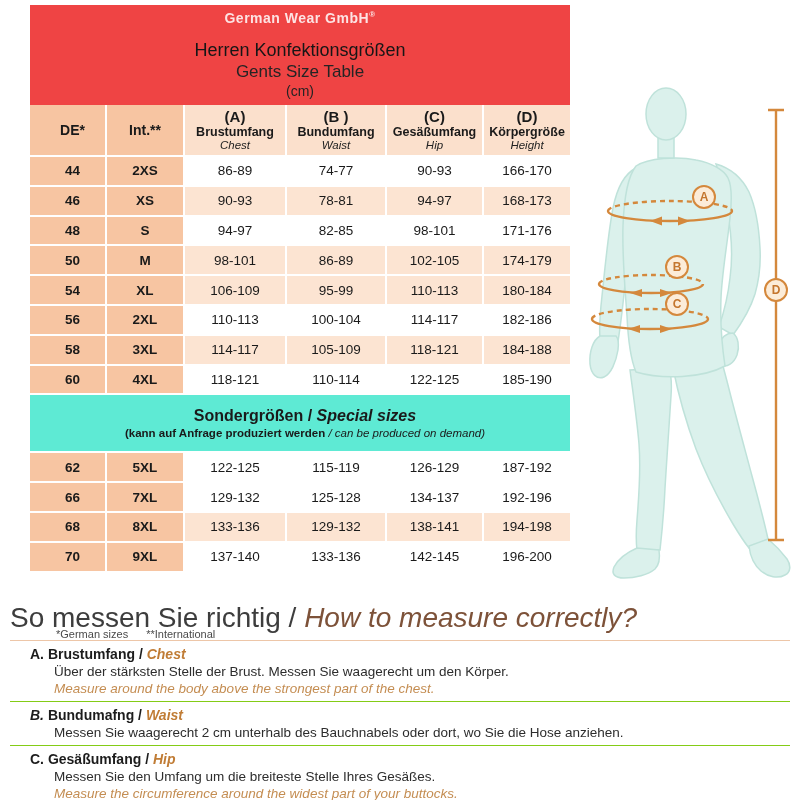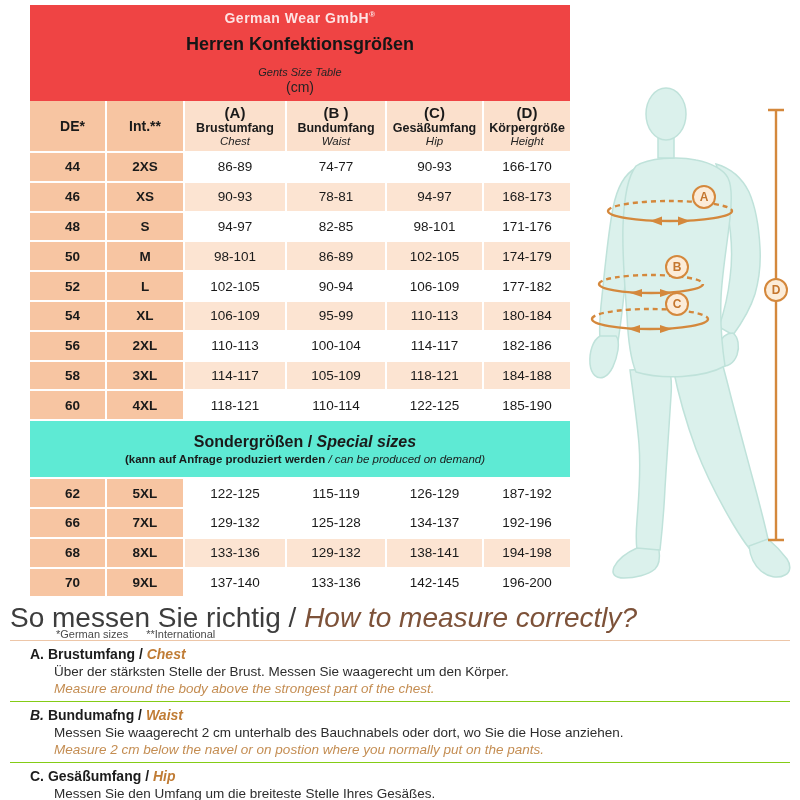--- a/index.html
+++ b/index.html
@@ -4,22 +4,22 @@
 <style>
   html,body{margin:0;padding:0;background:#fff;}
   .page{position:relative;width:800px;height:800px;background:#fff;overflow:hidden;
         font-family:"Liberation Sans",sans-serif;color:#1a1a1a;}
 
   
   .size-table{position:absolute;left:30px;top:5px;width:540px;}
   .t-head{background:#ef4444;text-align:center;padding:5px 0 6px 0;}
   .brand{font-size:14px;font-weight:bold;color:rgba(255,255,255,0.85);letter-spacing:.5px;}
   .brand sup{font-size:8px;vertical-align:super;}
-  .title-de{font-size:18px;font-weight:bold;color:#161616;margin-top:8px;}
-  .title-en{font-size:11px;font-style:italic;color:#242424;margin-top:11px;}
+  .title-de{font-size:18px;font-weight:normal;color:#161616;margin-top:14px;}
+  .title-en{font-size:17px;color:#242424;margin-top:1px;}
   .unit{font-size:14px;color:#242424;margin-top:1px;}
 
   table.sizes{border-collapse:separate;border-spacing:0;table-layout:fixed;width:540px;}
   table.sizes td,table.sizes th{padding:0;text-align:center;vertical-align:middle;
         border-left:2px solid #fff;border-top:2px solid #fff;overflow:hidden;}
   table.sizes td:first-child,table.sizes th:first-child{border-left:none;padding-left:10px;}
   col.c0{width:75px}col.c1{width:78px}col.c2{width:102px}col.c3{width:100px}col.c4{width:97px}col.c5{width:88px}
 
   tr.hdr th{height:50px;background:#fbe0cc;}
   tr.hdr th.peach{background:#f7c5a2;font-size:14px;font-weight:bold;}
@@ -131,28 +131,20 @@
           </tr>
           <tr class="data-row">
             <td class="peach">50</td>
             <td class="peach">M</td>
             <td class="cell-odd">98-101</td>
             <td class="cell-odd">86-89</td>
             <td class="cell-odd">102-105</td>
             <td class="cell-odd">174-179</td>
           </tr>
           <tr class="data-row">
-            <td class="peach">52</td>
-            <td class="peach">L</td>
-            <td class="cell-even">102-105</td>
-            <td class="cell-even">90-94</td>
-            <td class="cell-even">106-109</td>
-            <td class="cell-even">177-182</td>
-          </tr>
-          <tr class="data-row">
             <td class="peach">54</td>
             <td class="peach">XL</td>
             <td class="cell-odd">106-109</td>
             <td class="cell-odd">95-99</td>
             <td class="cell-odd">110-113</td>
             <td class="cell-odd">180-184</td>
           </tr>
           <tr class="data-row">
             <td class="peach">56</td>
             <td class="peach">2XL</td>
@@ -295,21 +287,20 @@
     </div>
 
     <div class="ht-item">
       <div class="ht-title">
         <span class="letter-b">B.</span>
         <span>Bundumafng</span>
         <span>/</span>
         <span class="term-en">Waist</span>
       </div>
       <div class="ht-de">Messen Sie waagerecht 2 cm unterhalb des Bauchnabels oder dort, wo Sie die Hose anziehen.</div>
-      <div class="ht-en">Measure 2 cm below the navel or on postion where you normally put on the pants.</div>
     </div>
 
     <div class="ht-item">
       <div class="ht-title">
         <span>C.</span>
         <span>Gesäßumfang</span>
         <span>/</span>
         <span class="term-en">Hip</span>
       </div>
       <div class="ht-de">Messen Sie den Umfang um die breiteste Stelle Ihres Gesäßes.</div>

